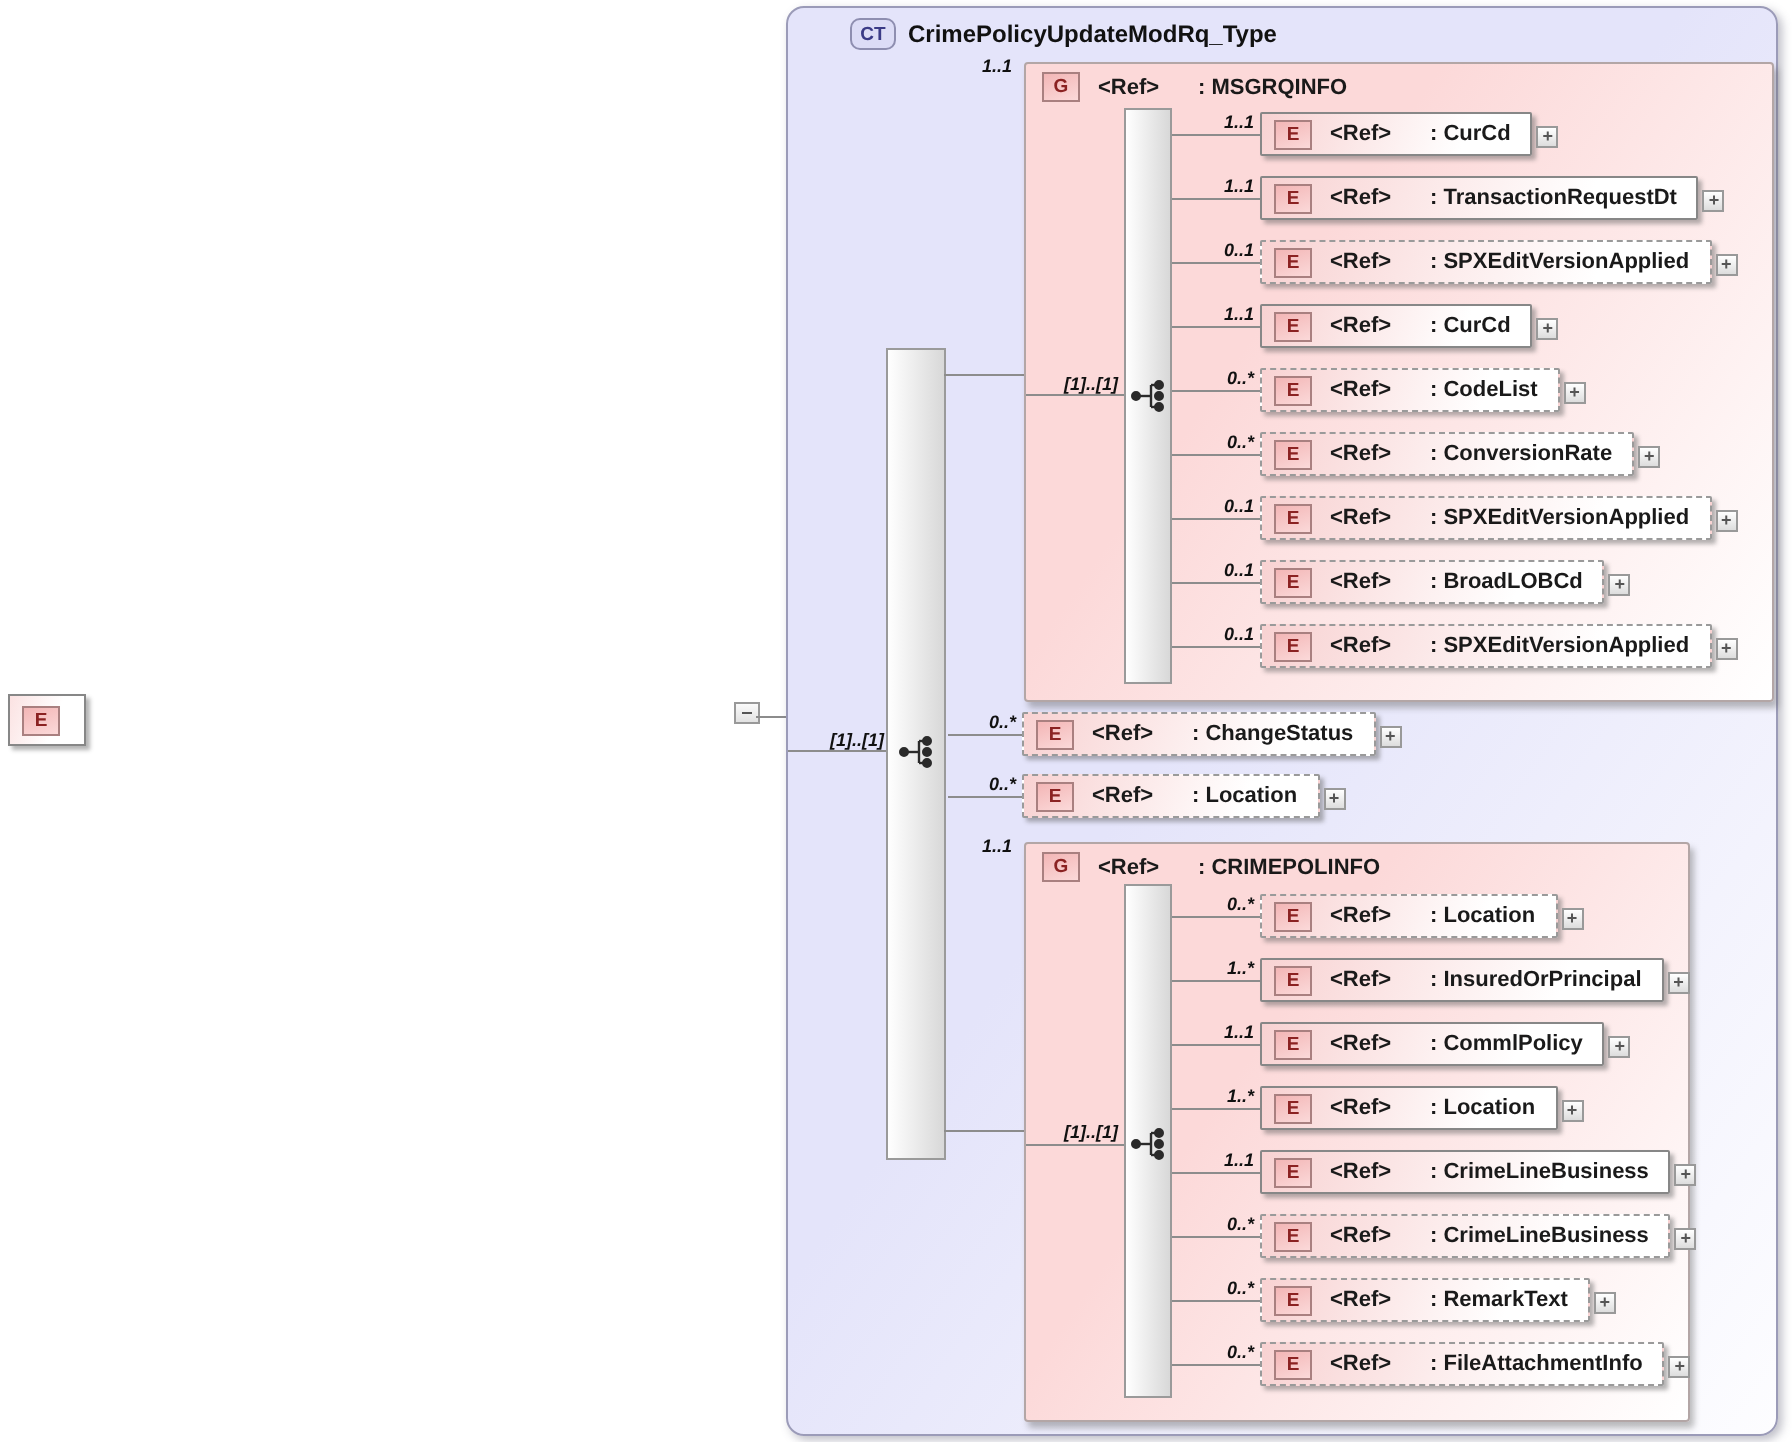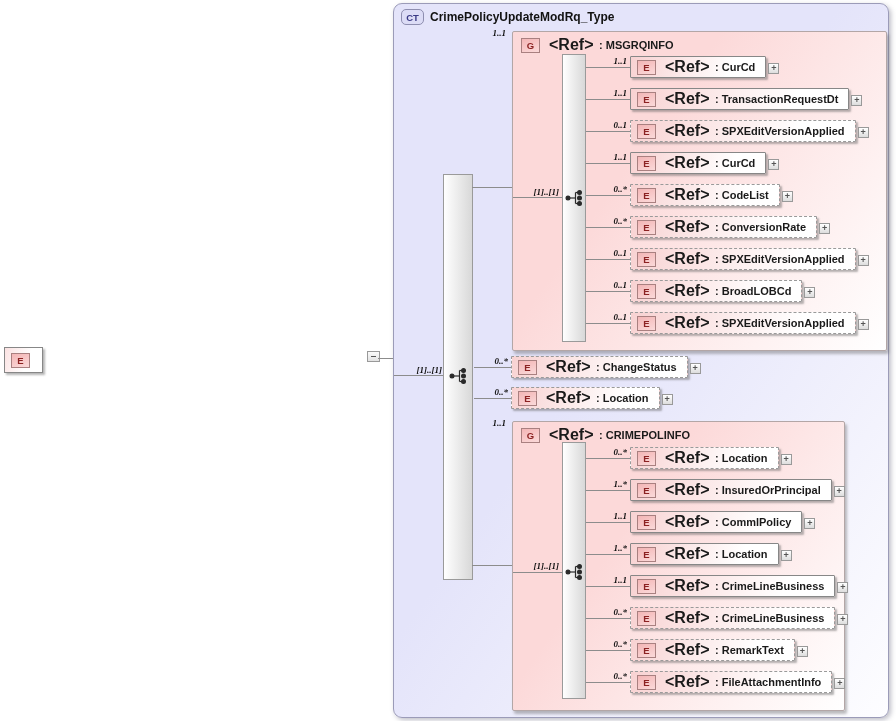--- a/index.html
+++ b/index.html
@@ -6,48 +6,48 @@
   #canvas{position:relative;width:896px;height:721px;background:#ffffff;overflow:hidden;}
 
   
   .ct-box{position:absolute;left:393px;top:3px;width:494px;height:713px;
     background:linear-gradient(125deg,#e4e4fa 45%,#fdfdff 100%);
     border:1px solid #9b9bb8;border-radius:9px;
     box-shadow:2px 2px 5px rgba(110,110,130,.45);}
   .ct-header{position:absolute;left:7px;top:5px;display:flex;align-items:center;}
   .ct-badge{display:inline-flex;align-items:center;justify-content:center;
     width:21px;height:14px;background:#dcdcf6;border:1px solid #8e8eb0;border-radius:5px;
-    color:#3a3a86;font-size:9.5px;font-weight:bold;}
+    color:#3a3a86;font-size:9.5px;font-weight:bold;margin-left:24px;}
   .ct-title{margin-left:6px;font-size:12px;font-weight:bold;color:#111;}
 
   
   .group-box{position:absolute;background:linear-gradient(125deg,#fcd9d9 35%,#ffffff 100%);
     border:1px solid #b3a6a6;border-radius:2px;box-shadow:2px 3px 3px rgba(90,90,90,.4);}
   #group-msgrqinfo{left:118px;top:27px;width:373px;height:318px;}
   #group-crimepolinfo{left:118px;top:417px;width:331px;height:288px;}
   .group-header{position:absolute;left:8px;top:4px;display:flex;align-items:center;}
 
   
   .e-badge,.g-badge{display:inline-flex;align-items:center;justify-content:center;
     width:17px;height:13px;background:linear-gradient(160deg,#f3b6b6,#fbd9d9);
     border:1px solid #a98080;color:#8b2222;font-size:9.5px;font-weight:bold;flex:0 0 auto;}
-  .ref-label{margin-left:9px;width:44px;font-size:16px;font-weight:bold;color:#1a1a1a;flex:0 0 auto;}
+  .ref-label{margin-left:9px;width:44px;font-size:11px;font-weight:bold;color:#1a1a1a;flex:0 0 auto;}
   .name-label{margin-left:6px;font-size:11px;font-weight:bold;color:#1a1a1a;white-space:nowrap;}
 
   
   .spine{position:absolute;background:linear-gradient(to right,#ffffff,#d8d8d8);
     border:1px solid #9a9a9a;}
   #main-spine{left:49px;top:170px;width:28px;height:404px;}
   .group-spine{left:49px;width:22px;}
   #msgrq-spine{top:22px;height:286px;}
   #crime-spine{top:20px;height:255px;}
 
   
   .hline{position:absolute;height:1px;background:#8c8c8c;}
-  .card{font-style:italic;font-weight:bold;font-size:9px;color:#111;white-space:nowrap;font-family:Liberation Serif, serif;}
+  .card{font-style:italic;font-weight:bold;font-size:9px;color:#111;white-space:nowrap;}
   .seq-card{position:absolute;text-align:right;}
   .seq-icon{position:absolute;width:20px;height:18px;}
 
   
   .el-row{position:absolute;height:22px;display:flex;align-items:flex-start;}
   .branch{position:relative;height:22px;flex:0 0 auto;}
   .branch .hline{left:0;right:0;top:11px;}
   .branch .card{position:absolute;right:3px;top:0px;}
   .el-box{display:inline-flex;align-items:center;height:22px;padding:0 10px 0 6px;
     background:linear-gradient(110deg,#f8d2d2,#ffffff 75%);

